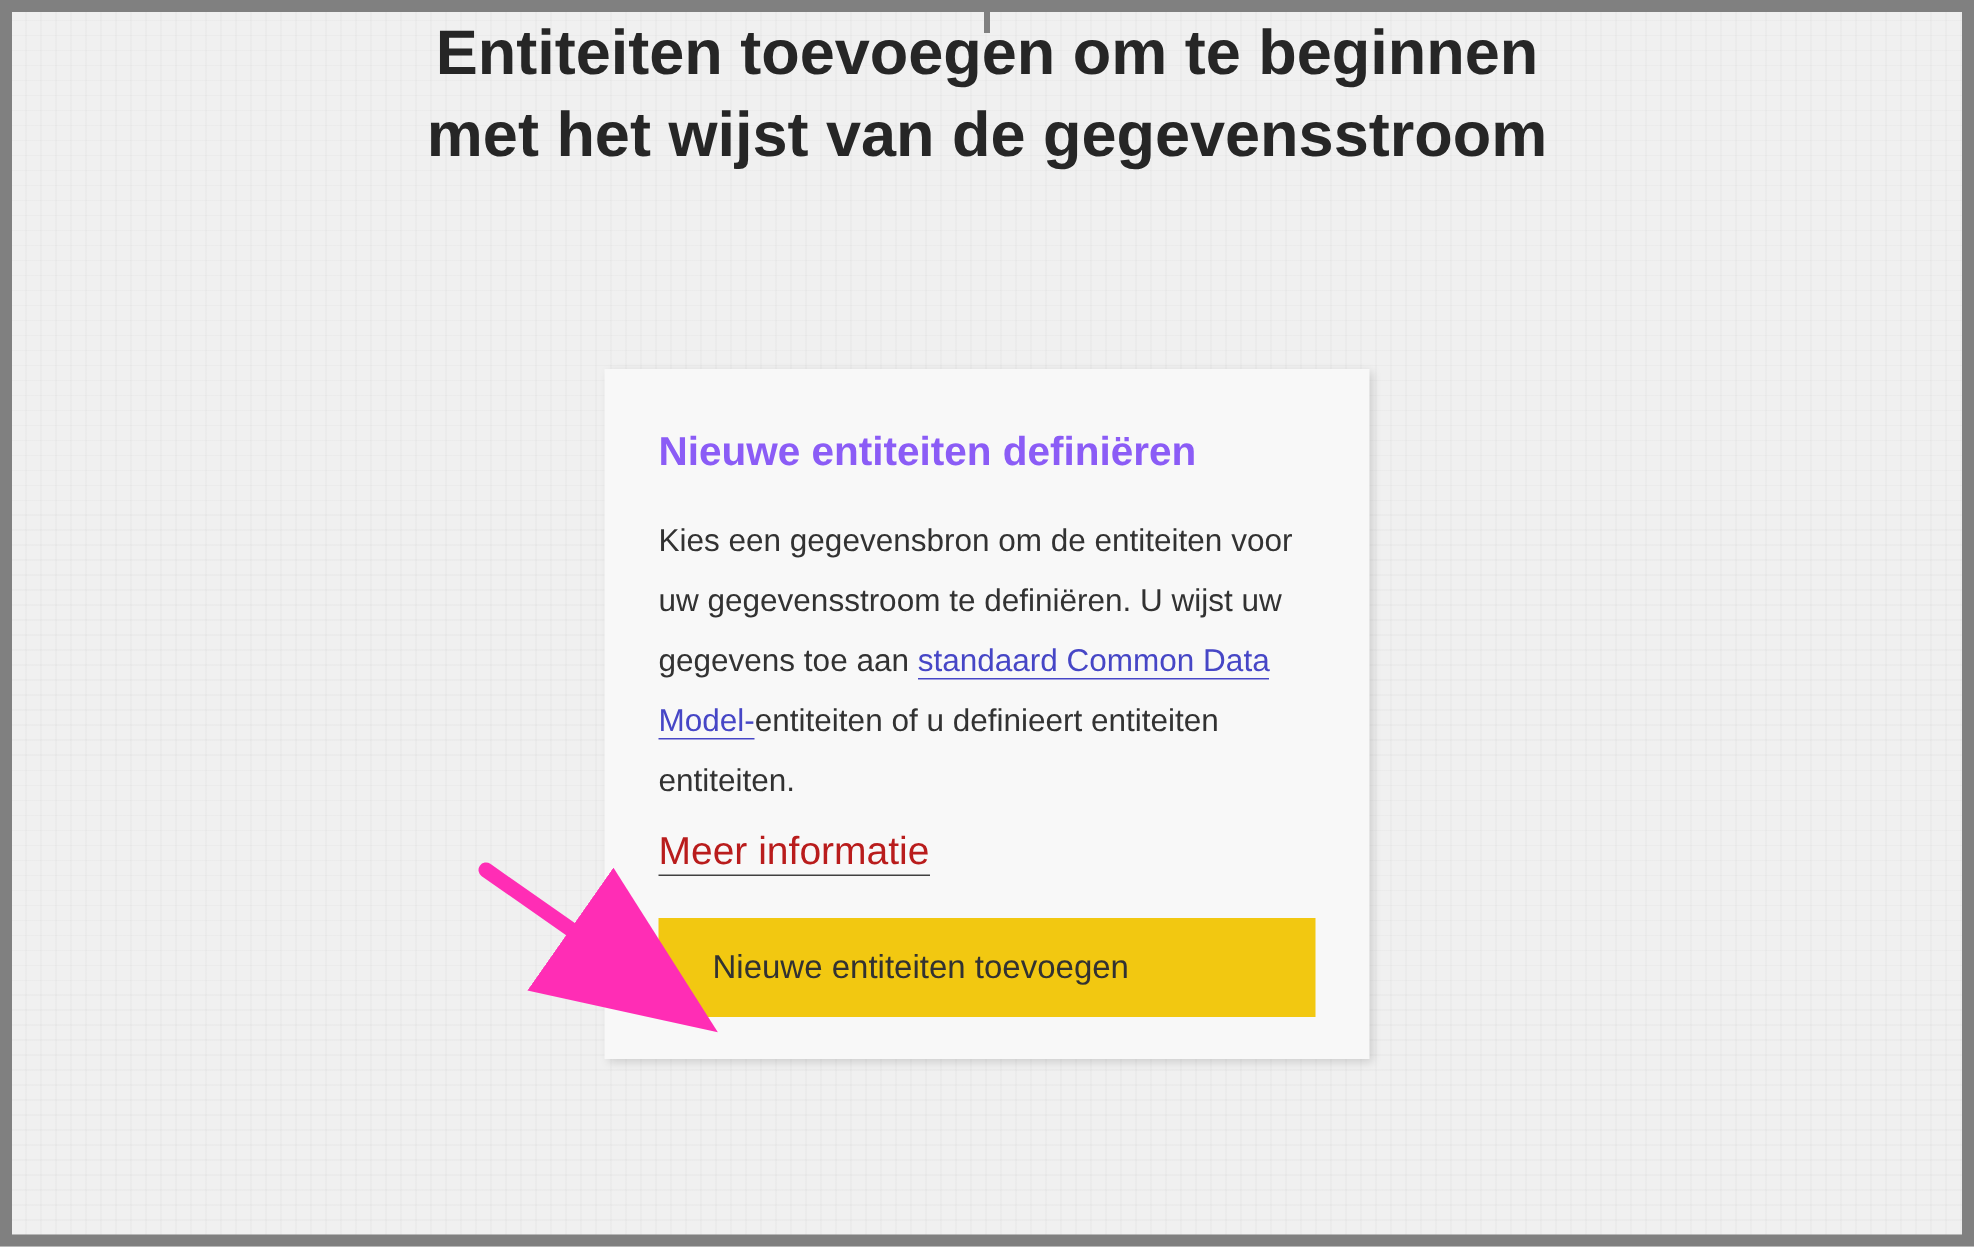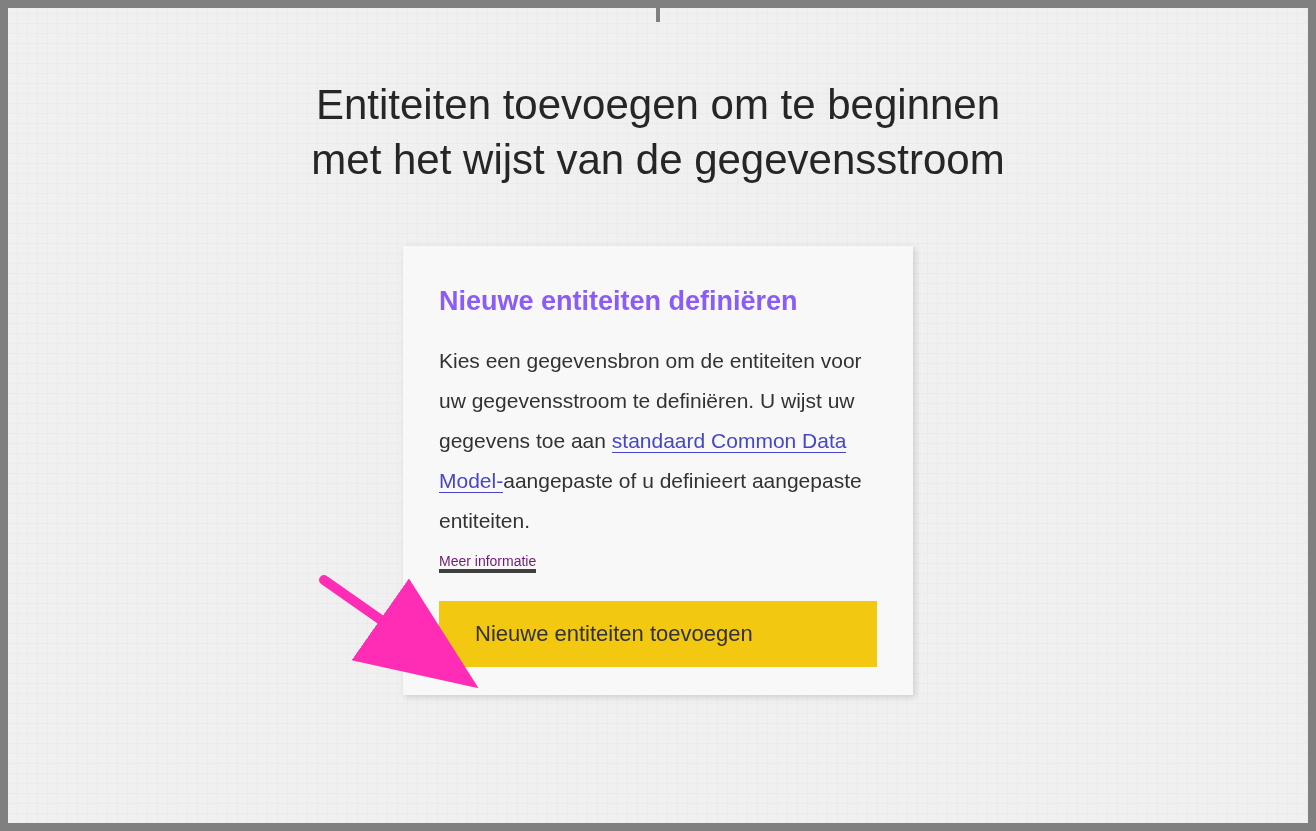--- a/index.html
+++ b/index.html
@@ -35,23 +35,22 @@
       left: 50%;
       transform: translateX(-50%);
       width: 4px;
       height: 14px;
       background-color: #808080;
     }
     
     .page-title {
       text-align: center;
       font-size: 42px;
-      font-weight: 400;
+      font-weight: 700;
       color: #262626;
-      margin-top: 70px;
       line-height: 1.3;
       padding: 0 40px;
     }
     
     .card {
       position: absolute;
       top: 238px;
       left: 50%;
       transform: translateX(-50%);
       width: 510px;
@@ -75,24 +74,24 @@
     }
     
     .link {
       color: #4646c6;
       text-decoration: none;
       border-bottom: 1px solid #4646c6;
       cursor: pointer;
     }
     
     .more-info {
-      font-size: 14px;
-      color: #701a75;
+      font-size: 26px;
+      color: #b91c1c;
       text-decoration: none;
-      border-bottom: 4px solid #404040;
+      border-bottom: 1px solid #404040;
       cursor: pointer;
       display: inline-block;
       margin-bottom: 28px;
     }
     
     .primary-button {
       display: block;
       width: 100%;
       background-color: #f2c811;
       border: none;
@@ -121,21 +120,21 @@
 
   <h1 class="page-title">
     <span>Entiteiten toevoegen om te beginnen</span><br>
     <span>met het wijst van de gegevensstroom</span>
   </h1>
 
   <div class="card">
     <h2 class="card-title">Nieuwe entiteiten definiëren</h2>
     
     <p class="card-description">
-      <span>Kies een gegevensbron om de entiteiten voor uw gegevensstroom te definiëren. U wijst uw gegevens toe aan </span><a class="link">standaard Common Data Model-</a><span>aangepaste of u definieert aangepaste entiteiten.</span>
+      <span>Kies een gegevensbron om de entiteiten voor uw gegevensstroom te definiëren. U wijst uw gegevens toe aan </span><a class="link">standaard Common Data Model-</a><span>entiteiten of u definieert entiteiten entiteiten.</span>
     </p>
     
     <a class="more-info">Meer informatie</a>
     
     <button class="primary-button">Nieuwe entiteiten toevoegen</button>
   </div>
 
   <svg class="annotation-arrow" width="180" height="130" viewBox="0 0 180 130">
     <defs>
       <marker id="arrowhead" markerWidth="12" markerHeight="12" refX="9" refY="5" orient="auto">

